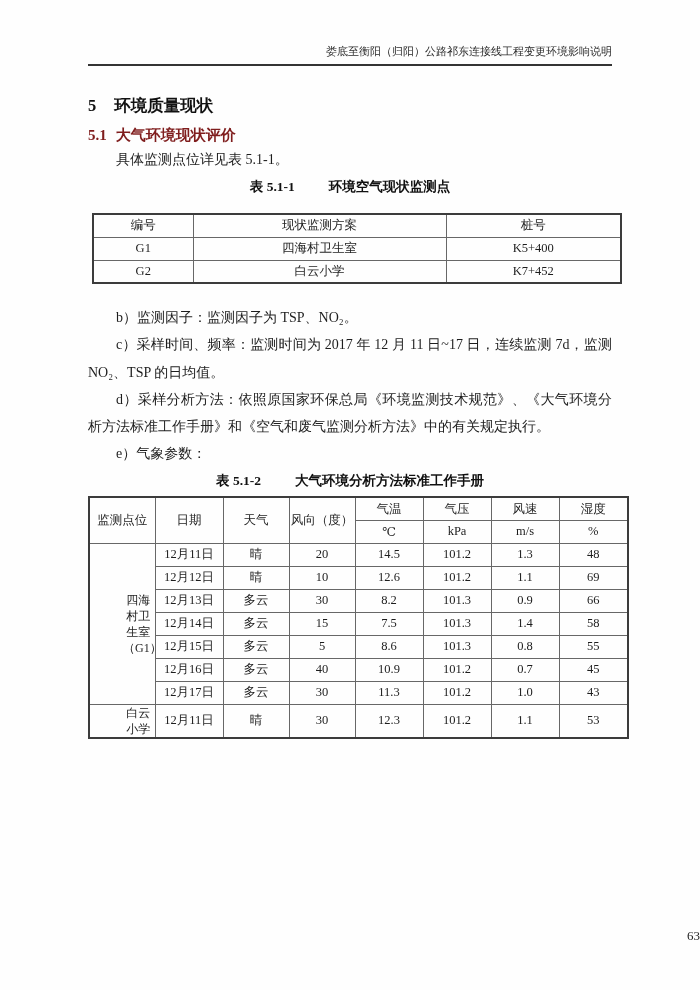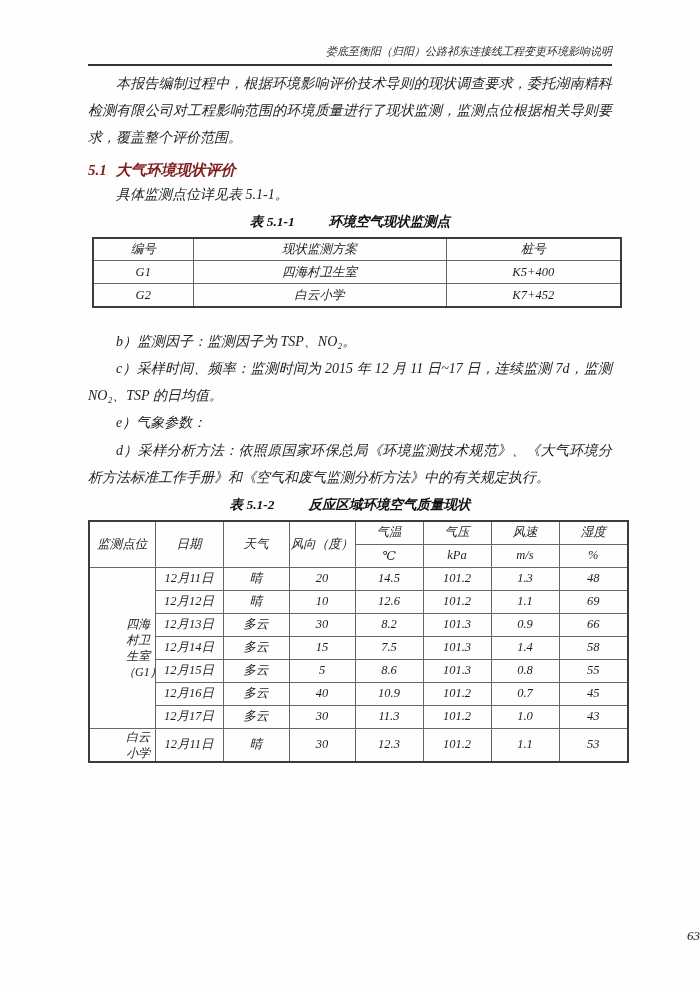--- a/index.html
+++ b/index.html
@@ -8,21 +8,20 @@
     height:990px;
     background:#ffffff;
     font-family:"Liberation Serif","DejaVu Serif",serif;
     color:#1d1d1d;
   }
   .page {
     position:relative;
     width:700px; height:990px;
     background:#fefefe;
     overflow:hidden;
-    font-style:italic;
   }
   
   .running-header {
     margin:0 88px;
     padding-top:44px;
     padding-bottom:6px;
     border-bottom:2px solid #343434;
     text-align:right;
     font-size:11px;
     line-height:14px;
@@ -79,21 +78,21 @@
     border:1px solid #676767;
     font-weight:normal;
     font-size:12.5px;
     text-align:center;
     vertical-align:middle;
     height:23px;
     padding:0 1px;
     color:#1d1d1d;
     overflow:hidden;
   }
-  .t1 { width:528px; margin:5px 0 0 4px; }
+  .t1 { width:528px; margin:16px 0 0 4px; }
   .t2 { width:539px; margin:5px 0 0 0; }
   .t2 .site { font-size:12px; line-height:16px;padding-left:33px; }
 
   .page-footer {
     position:absolute;
     left:0; right:0; bottom:46px;
     text-align:right;
     font-size:13px;
     color:#222;
   }
@@ -102,22 +101,24 @@
 <body>
 
 <div class="page">
 
   <header class="running-header">
     <span>娄底至衡阳（归阳）公路祁东连接线工程变更环境影响说明</span>
   </header>
 
   <main class="content">
 
-
-    <p class="para indent mt">本报告编制过程中，根据环境影响评价技术导则的现状调查要求，委托湖南精科检测有限公司对工程影响范围的环境质量进行了现状监测，监测点位根据相关导则要求，覆盖整个评价范围。</p>
+    <div class="h1">
+      <span class="hnum">5</span><span>环境质量现状</span>
+    </div>
+
 
     <div class="h2">
       <span class="hnum">5.1</span><span>大气环境现状评价</span>
     </div>
 
 
     <p class="para indent">具体监测点位详见表 5.1-1。</p>
 
     <div class="caption">
       <span class="cap-label">表 5.1-1</span><span class="cap-title">环境空气现状监测点</span>
@@ -142,26 +143,26 @@
         </tr>
         <tr>
           <td>G2</td>
           <td>白云小学</td>
           <td>K7+452</td>
         </tr>
       </tbody>
     </table>
 
     <p class="para indent after-table">b）监测因子：监测因子为 TSP、NO₂。</p>
-    <p class="para indent">c）采样时间、频率：监测时间为 2015 年 12 月 11 日~17 日，连续监测 7d，监测 NO₂、TSP 的日均值。</p>
+    <p class="para indent">c）采样时间、频率：监测时间为 2017 年 12 月 11 日~17 日，连续监测 7d，监测 NO₂、TSP 的日均值。</p>
+    <p class="para indent">d）采样分析方法：依照原国家环保总局《环境监测技术规范》、《大气环境分析方法标准工作手册》和《空气和废气监测分析方法》中的有关规定执行。</p>
     <p class="para indent">e）气象参数：</p>
-    <p class="para indent">d）采样分析方法：依照原国家环保总局《环境监测技术规范》、《大气环境分析方法标准工作手册》和《空气和废气监测分析方法》中的有关规定执行。</p>
 
     <div class="caption">
-      <span class="cap-label">表 5.1-2</span><span class="cap-title">反应区域环境空气质量现状</span>
+      <span class="cap-label">表 5.1-2</span><span class="cap-title">大气环境分析方法标准工作手册</span>
     </div>
 
     <table class="t2">
       <colgroup>
         <col style="width:66px">
           <col style="width:68px">
           <col style="width:66px">
           <col style="width:66px">
         <col style="width:68px">
           <col style="width:68px">

